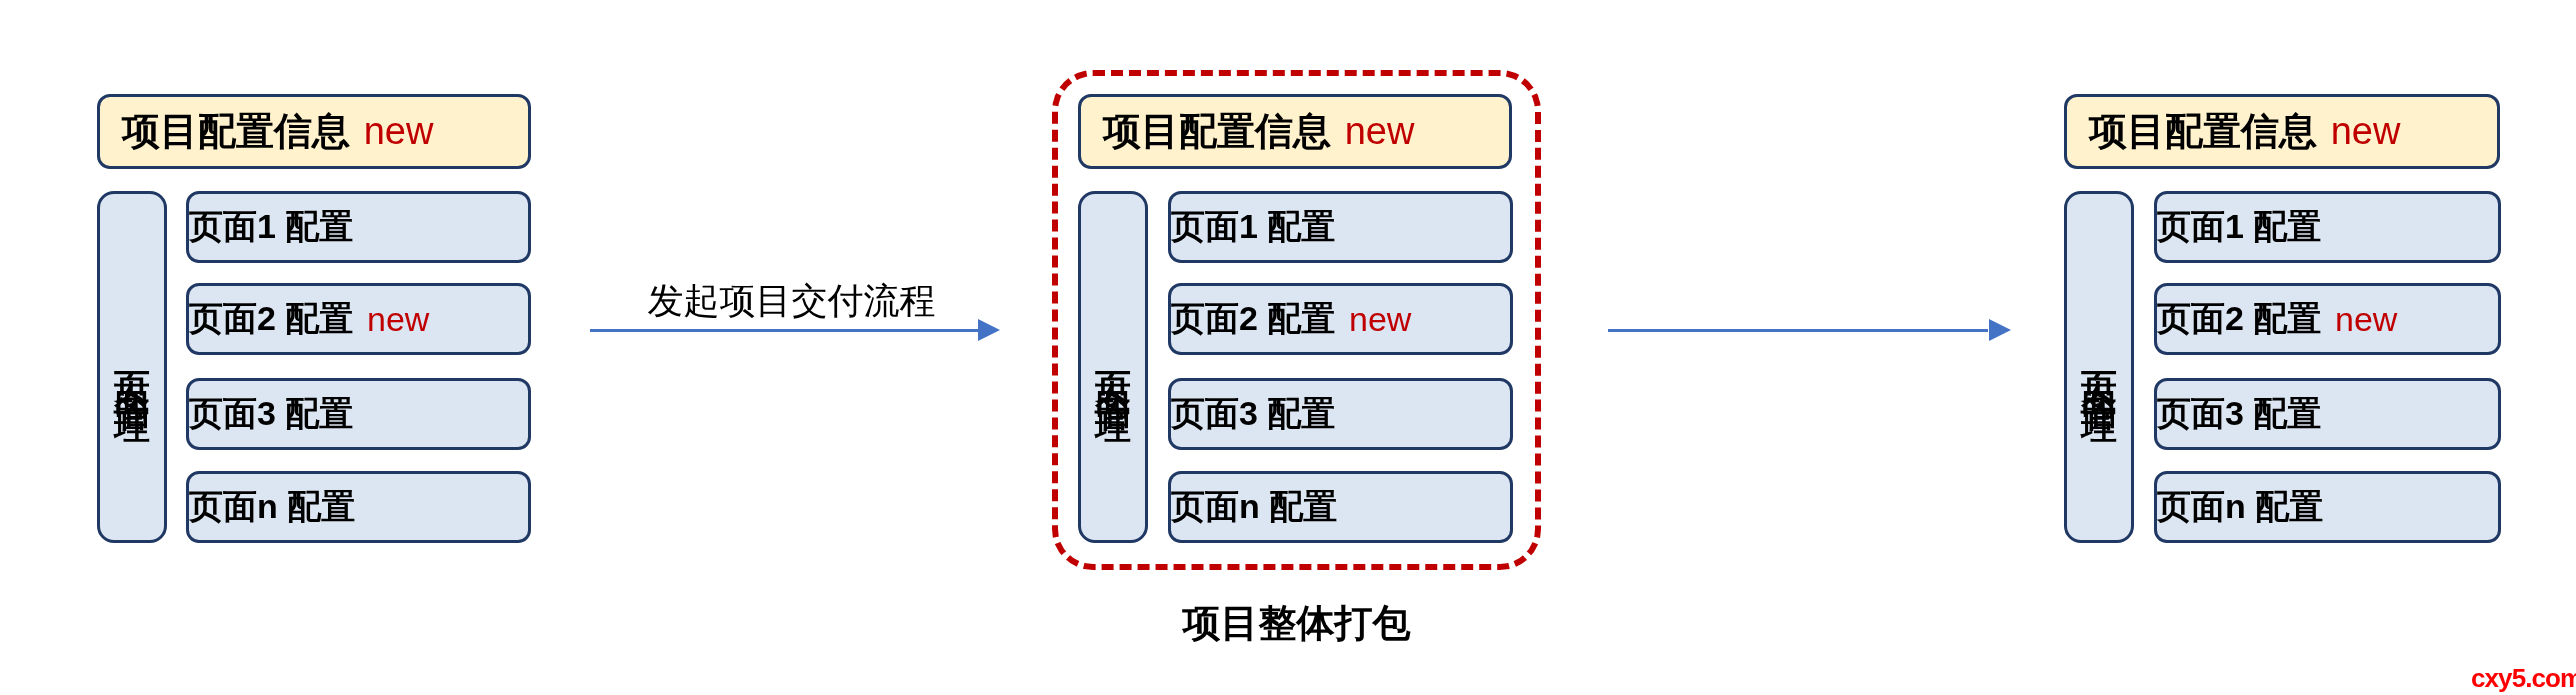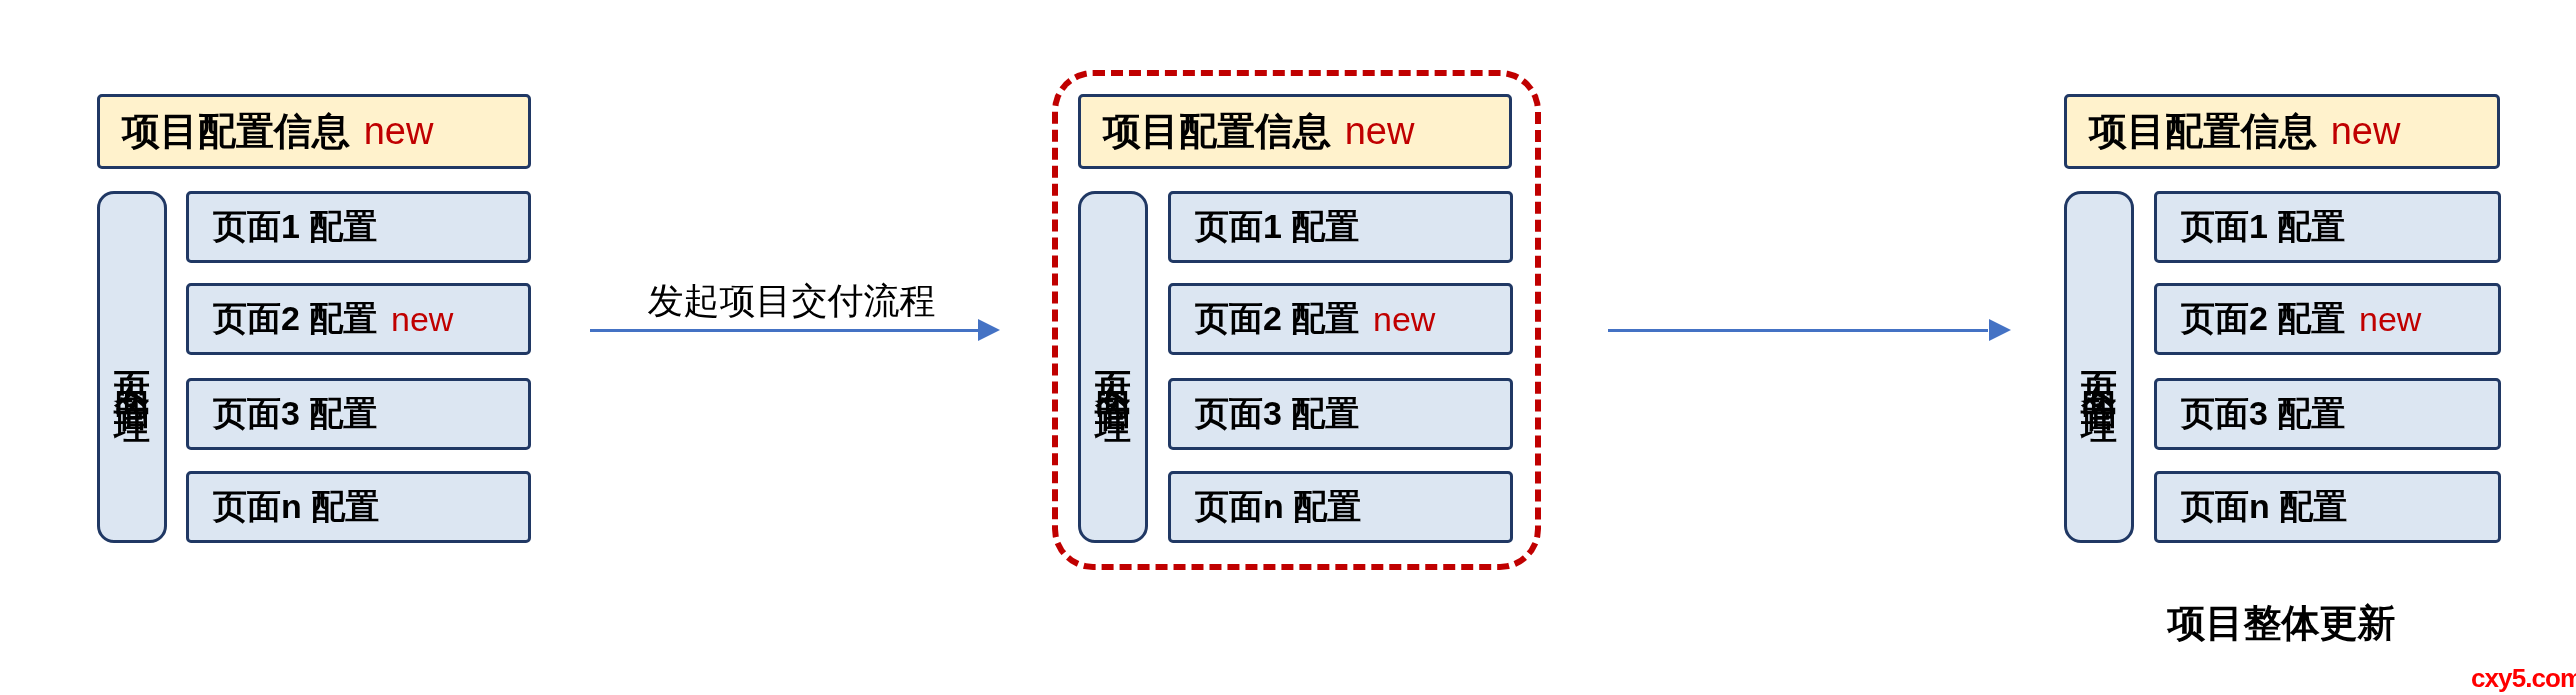--- a/index.html
+++ b/index.html
@@ -5,32 +5,31 @@
   html,body{margin:0;padding:0;background:#ffffff;}
   #canvas{
     position:relative;
     width:2576px;height:696px;
     background:#ffffff;
     font-family:"Liberation Sans","DejaVu Sans",sans-serif;
     overflow:hidden;
   }
   .box{
     position:absolute;box-sizing:border-box;
-    border:3.4px solid #203864;border-radius:5px;
+    border:3.4px solid #203864;border-radius:13px;
     display:flex;align-items:center;
     color:#000000;
   }
   .yellow{
     background:#FFF2CC;
     padding-left:22px;
     font-size:38px;font-weight:bold;
   }
   .row{
     background:#DCE6F2;
-    padding-left:24px;
     font-size:34px;font-weight:bold;
   }
   .bar{
     background:#DCE6F2;
     border-radius:17px;
     justify-content:center;
     font-size:36px;font-weight:bold;
   }
   .bar span{
     writing-mode:vertical-rl;
@@ -123,20 +122,21 @@
     <span class="tag">new</span>
   </div>
   <div class="box row" style="left:1168px;top:378px;width:345px;height:72px">
     <span>页面3 配置</span>
 
   </div>
   <div class="box row" style="left:1168px;top:471px;width:345px;height:72px">
     <span>页面n 配置</span>
 
   </div>
+  <div class="caption" style="left:1125px;top:604px;width:343px">项目整体打包</div>
 
   <div class="arrow-line" style="left:1608px;top:329px;width:380px"></div>
   <div class="arrow-head" style="left:1989px;top:319px"></div>
 
   <div class="box yellow" style="left:2064px;top:94px;width:436px;height:75px">
     <span>项目配置信息</span>
     <span class="tag">new</span>
   </div>
   <div class="box bar" style="left:2064px;top:191px;width:70px;height:352px">
     <span>页面管理</span>
@@ -150,18 +150,17 @@
     <span class="tag">new</span>
   </div>
   <div class="box row" style="left:2154px;top:378px;width:347px;height:72px">
     <span>页面3 配置</span>
 
   </div>
   <div class="box row" style="left:2154px;top:471px;width:347px;height:72px">
     <span>页面n 配置</span>
 
   </div>
-  <div class="caption" style="left:2110px;top:604px;width:343px">项目整体更新</div>
 
   <div class="watermark" style="left:2471px;top:665px">cxy5.com</div>
 
 </div>
 
 
 </body></html>

